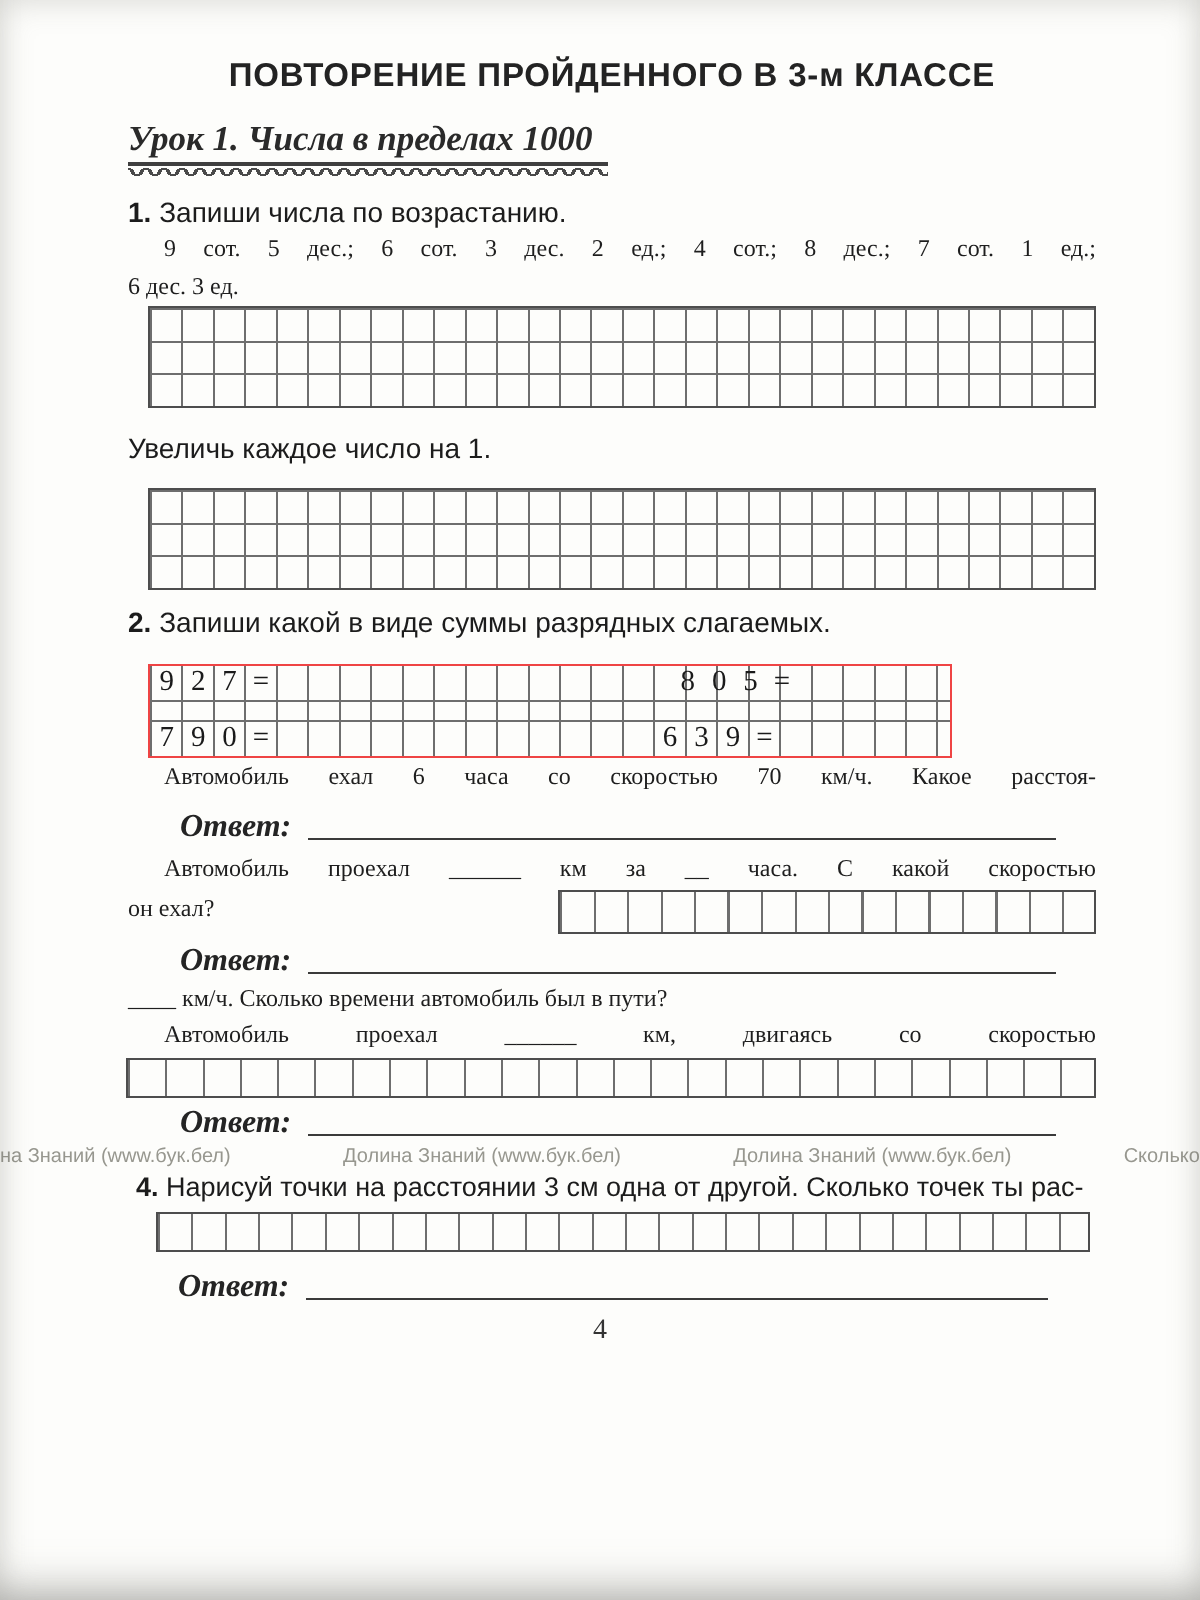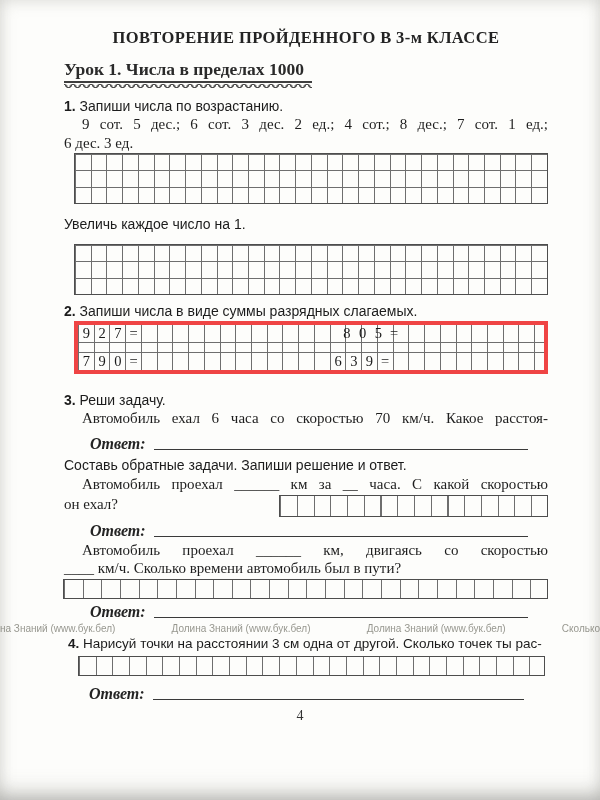--- a/index.html
+++ b/index.html
@@ -13,53 +13,53 @@
     content:"";position:absolute;inset:0;pointer-events:none;z-index:5;
     box-shadow:inset 0 0 16px rgba(110,110,105,.28), inset 0 -20px 24px -16px rgba(95,95,90,.4);
   }
   .page{
     box-sizing:border-box;width:600px;height:800px;
     padding:28px 52px 0 64px;position:relative;
   }
   
   .title{
     text-align:center;
-    font-family:Liberation Serif, serif;font-weight:bold;
+    font-family:Liberation Sans, sans-serif;font-weight:bold;
     font-size:16.5px;line-height:20px;letter-spacing:.4px;
     color:#232323;
   }
   .lesson{margin-top:10px;display:inline-block;}
   .lesson-text{
-    font-family:"Liberation Serif",serif;font-weight:bold;
+    font-family:"Liberation Serif",serif;font-style:italic;font-weight:bold;
     font-size:17.5px;line-height:22px;color:#2a2a2a;
     display:inline-block;border-bottom:2px solid #3f3f3f;padding-bottom:1px;padding-right:8px;
   }
   .wavy{
     height:5px;margin-top:1px;
     background:
       radial-gradient(ellipse 4.5px 4px at 50% 0%, transparent 2.2px, #4a4a4a 2.3px, #4a4a4a 3.4px, transparent 3.5px) repeat-x 0 1px / 9px 5px,
       radial-gradient(ellipse 4.5px 4px at 50% 100%, transparent 2.2px, #4a4a4a 2.3px, #4a4a4a 3.4px, transparent 3.5px) repeat-x 4.5px -2px / 9px 5px;
   }
   
   .task-head{font-size:14px;line-height:17px;}
   .task-num{font-weight:bold;}
   .mt-t1{margin-top:9px;}
   
-  .serif{font-family:"Liberation Serif",serif;font-size:15px;line-height:19px;color:#1e1e1e;}
+  .serif{font-family:"Liberation Serif",serif;font-size:12px;line-height:19px;color:#1e1e1e;}
   .jline{text-align:justify;text-align-last:justify;}
   .indent{text-indent:18px;}
   
   .grid3{
     margin-left:10px;width:474px;height:51px;box-sizing:border-box;
     border:1px solid #4d4d4d;
     background-image:
       repeating-linear-gradient(90deg,#6e6e6e 0 1px,transparent 1px 15.73px),
       repeating-linear-gradient(180deg,#6e6e6e 0 1px,transparent 1px 16.33px);
   }
-  .grid2{margin-left:10px;margin-top:1px;width:474px;box-sizing:border-box;border:4px solid #ef4444;}
+  .grid2{margin-left:10px;margin-top:12px;width:402px;box-sizing:border-box;border:1px solid #ef4444;}
   .g2row{position:relative;background-image:repeating-linear-gradient(90deg,#6e6e6e 0 1px,transparent 1px 15.73px);}
   .g2tall{height:17px;}
   .g2thin{height:9px;border-top:1px solid #6e6e6e;border-bottom:1px solid #6e6e6e;}
   .g2cells{
     position:absolute;top:0;line-height:17px;white-space:nowrap;
     font-family:"Liberation Serif",serif;font-size:14.5px;color:#1a1a1a;
   }
   .grid1{border:1px solid #4d4d4d;box-sizing:border-box;
     background-image:repeating-linear-gradient(90deg,#6e6e6e 0 1px,transparent 1px var(--cw));}
   .t3grid{width:269px;height:22px;--cw:16.75px;margin-left:auto;}
@@ -129,58 +129,53 @@
   <div class="serif">6 дес. 3 ед.</div>
 
   <div class="grid3 mt-gridA"></div>
 
   <div class="task-head mt-uv">Увеличь каждое число на 1.</div>
 
   <div class="grid3 mt-gridB"></div>
 
   <div class="task-head mt-t2">
     <span class="task-num">2.</span>
-    <span>Запиши числа в виде суммы разрядных слагаемых.</span>
+    <span>Запиши какой в виде суммы разрядных слагаемых.</span>
   </div>
   <div class="grid2">
     <div class="g2row g2tall">
       <span class="g2cells cellified" style="left:0.5px"><span style="width: 15.73px;">9</span><span style="width: 15.73px;">2</span><span style="width: 15.73px;">7</span><span style="width: 15.73px;">=</span></span>
       <span class="g2cells cellified" style="left:261px"><span style="width: 15.73px;">8</span><span style="width: 15.73px;">0</span><span style="width: 15.73px;">5</span><span style="width: 15.73px;">=</span></span>
     </div>
     <div class="g2row g2thin"></div>
     <div class="g2row g2tall">
       <span class="g2cells cellified" style="left:0.5px"><span style="width: 15.73px;">7</span><span style="width: 15.73px;">9</span><span style="width: 15.73px;">0</span><span style="width: 15.73px;">=</span></span>
       <span class="g2cells cellified" style="left:252.2px"><span style="width: 15.73px;">6</span><span style="width: 15.73px;">3</span><span style="width: 15.73px;">9</span><span style="width: 15.73px;">=</span></span>
     </div>
   </div>
 
-  <div class="task-head mt-t3">
-    <span class="task-num">3.</span>
-    <span>Реши задачу.</span>
-  </div>
   <div class="serif jline indent">Автомобиль ехал 6 часа со скоростью 70 км/ч. Какое расстоя-</div>
   <div class="answer mt-ans1">
     <span class="answer-label">Ответ:</span>
     <span class="answer-line"></span>
   </div>
 
-  <div class="task-head mt-sost">Составь обратные задачи. Запиши решение и ответ.</div>
 
   <div class="serif jline indent mt-inv1">Автомобиль проехал ______ км за __ часа. С какой скоростью</div>
   <div class="rowflex mt-inv1row">
     <span class="serif">он ехал?</span>
     <span class="grid1 t3grid"></span>
   </div>
   <div class="answer mt-ans2">
     <span class="answer-label">Ответ:</span>
     <span class="answer-line"></span>
   </div>
 
+  <div class="serif" style="line-height:17px">____ км/ч. Сколько времени автомобиль был в пути?</div>
   <div class="serif jline indent mt-inv2">Автомобиль проехал ______ км, двигаясь со скоростью</div>
-  <div class="serif" style="line-height:17px">____ км/ч. Сколько времени автомобиль был в пути?</div>
   <div class="grid1 fullgrid mt-gridF"></div>
   <div class="answer mt-ans3">
     <span class="answer-label">Ответ:</span>
     <span class="answer-line"></span>
   </div>
 
   <div class="watermark">
     <span>на Знаний (www.бук.бел)</span>
     <span>Долина Знаний (www.бук.бел)</span>
     <span>Долина Знаний (www.бук.бел)</span>

